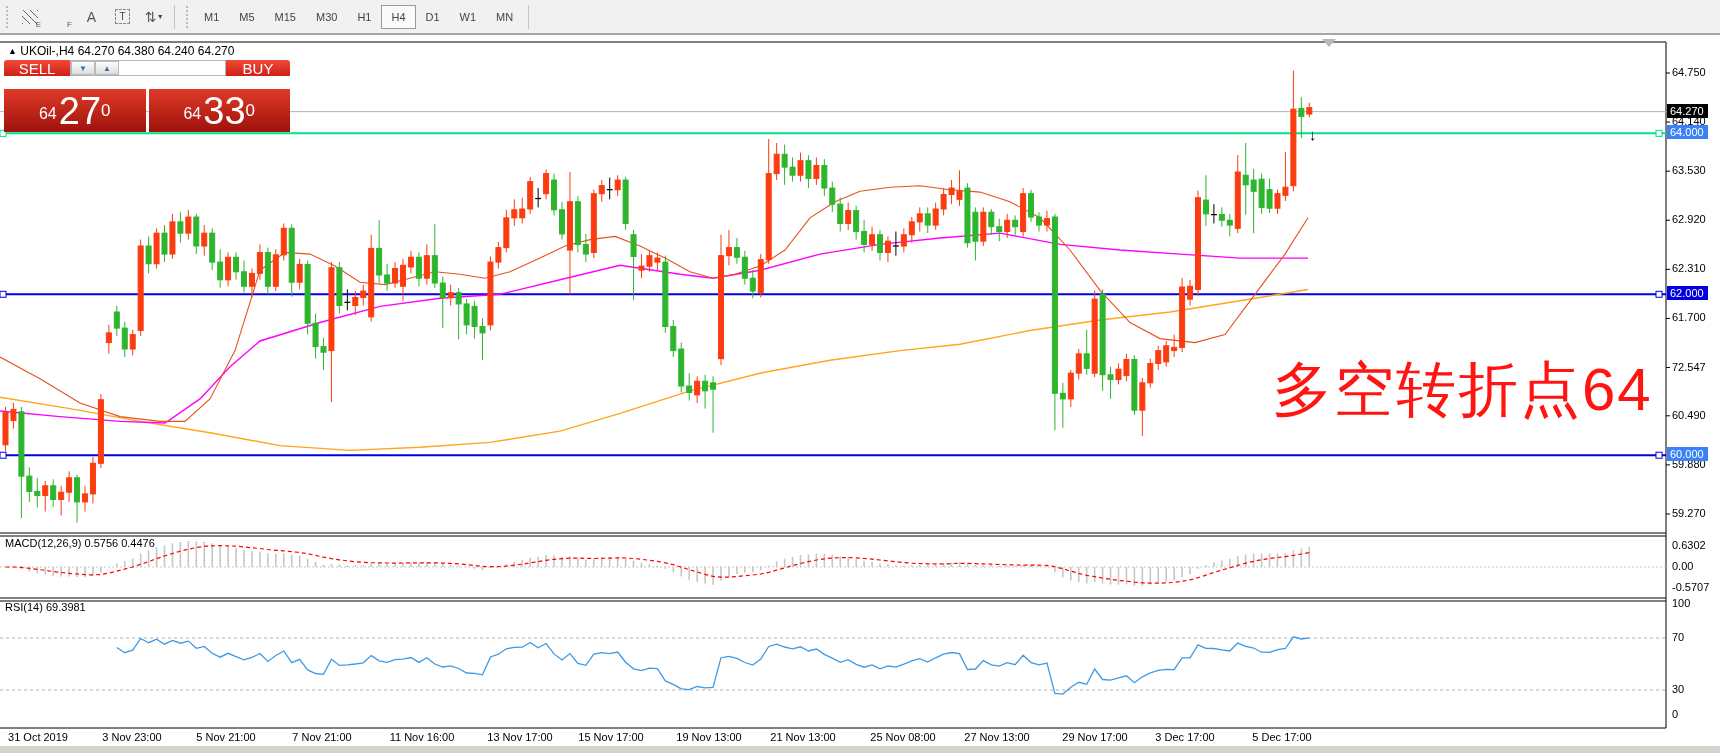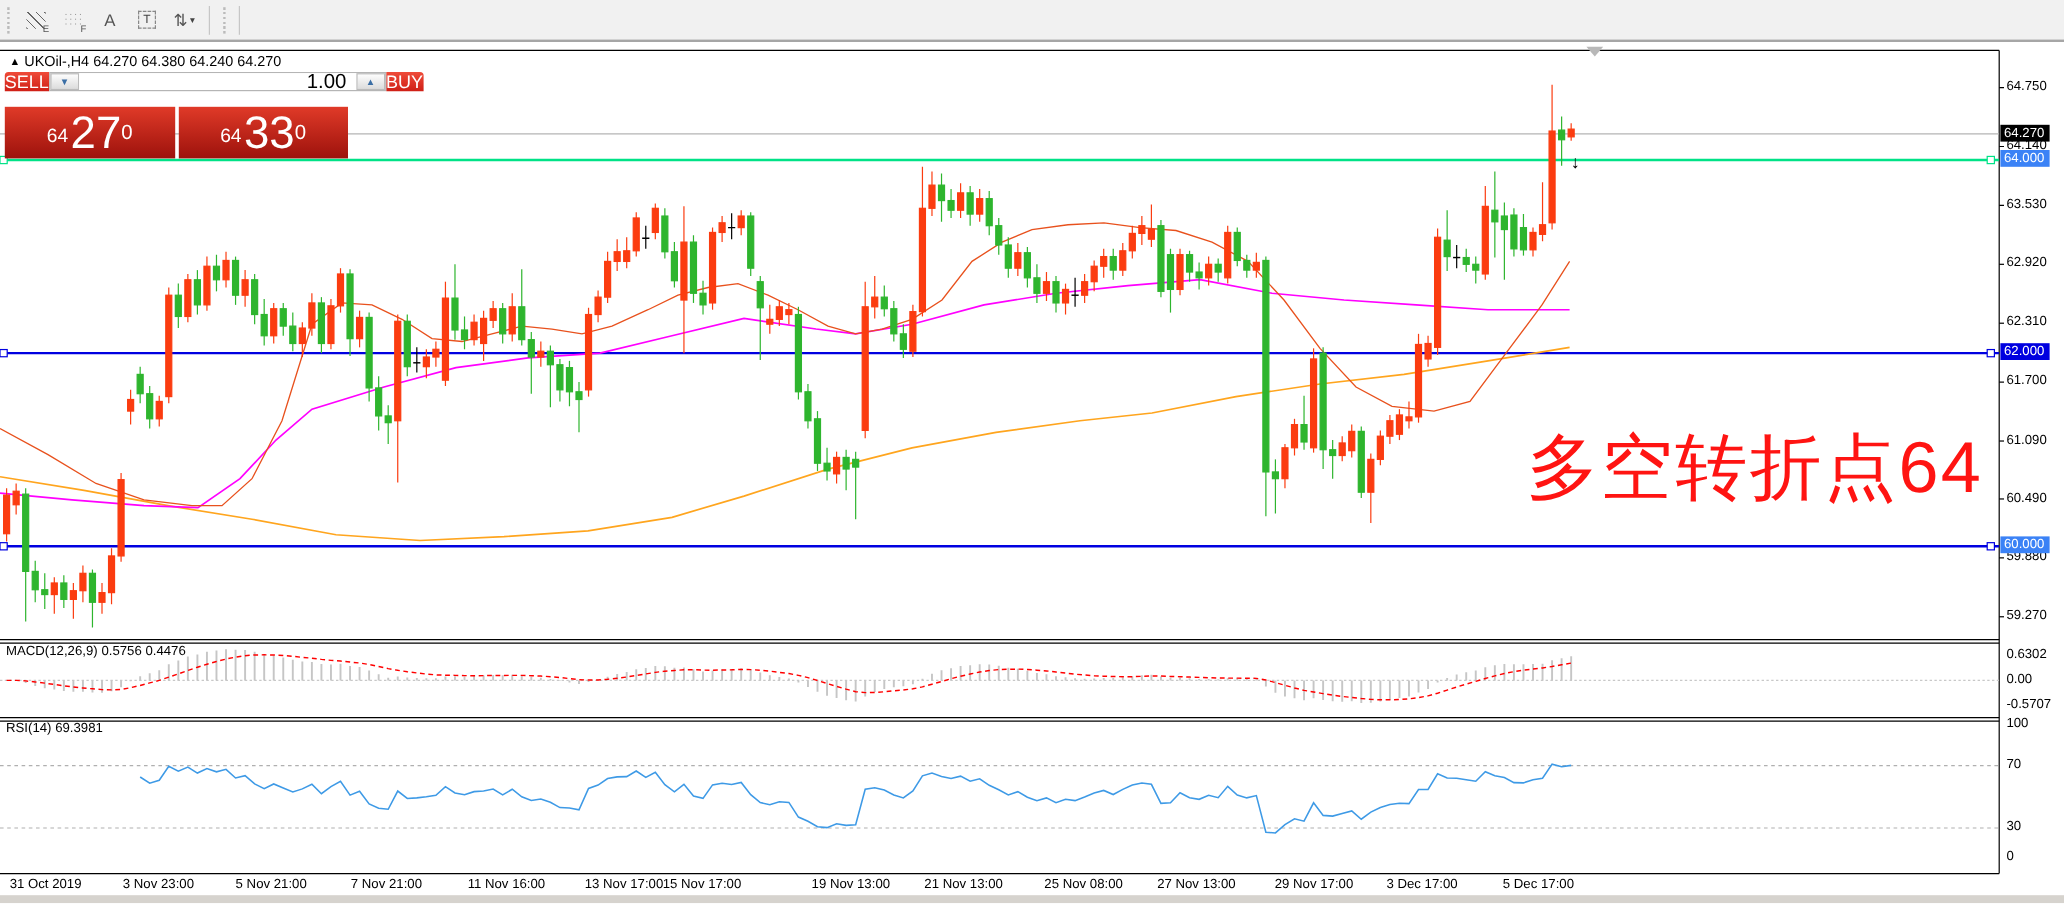--- a/index.html
+++ b/index.html
@@ -63,20 +63,31 @@
         <div class="tb-icon">
           <div class="tbox">T</div>
         </div>
         <div class="tb-icon">
           <span>⇅</span>
           <span class="caret">▾</span>
         </div>
       </div>
     <div class="tb-sep"></div>
     <div class="grip"></div>
+    <div id="tf-group" style="display: flex;">
+        <div class="tf-btn">M1</div>
+        <div class="tf-btn">M5</div>
+        <div class="tf-btn">M15</div>
+        <div class="tf-btn">M30</div>
+        <div class="tf-btn">H1</div>
+        <div class="tf-btn active">H4</div>
+        <div class="tf-btn">D1</div>
+        <div class="tf-btn">W1</div>
+        <div class="tf-btn">MN</div>
+      </div>
     <div class="tb-sep"></div>
   </div>
 
   <div id="chart-area">
     <svg id="chart-svg" width="1720" height="718">
         <defs>
           <clipPath id="cpMain">
             <rect x="0" y="7" width="1666" height="491"></rect>
           </clipPath>
           <clipPath id="cpMacd">
@@ -631,21 +642,20 @@
       <span class="tri">▲</span>
       <span>UKOil-,H4</span>
       <span>64.270 64.380 64.240 64.270</span>
     </div>
 
     <div id="trade-panel">
       <div id="tp-top">
         <div id="sell-btn" class="tp-btn">SELL</div>
         <div id="vol-wrap">
           <div class="spin-btn">▼</div>
-          <input id="vol-input" value="1.00" style="">
           <div class="spin-btn">▲</div>
         </div>
         <div id="buy-btn" class="tp-btn">BUY</div>
       </div>
       <div id="tp-bottom">
         <div class="price-box">
           <span class="pb-small">64</span>
           <span class="pb-big">27</span>
           <span class="pb-sup">0</span>
         </div>
@@ -666,42 +676,42 @@
       <span>RSI(14)</span>&nbsp;<span>69.3981</span>
     </div>
 
     <div id="labels-layer">
         <div class="axis-label" style="top: 31px;">64.750</div>
         <div class="axis-label" style="top: 80.0867px;">64.140</div>
         <div class="axis-label" style="top: 129.173px;">63.530</div>
         <div class="axis-label" style="top: 178.26px;">62.920</div>
         <div class="axis-label" style="top: 227.347px;">62.310</div>
         <div class="axis-label" style="top: 276.433px;">61.700</div>
-        <div class="axis-label" style="top: 325.52px;">61.090</div>
+        <div class="axis-label" style="top: 325.52px;">72.547</div>
         <div class="axis-label" style="top: 373.802px;">60.490</div>
         <div class="axis-label" style="top: 422.889px;">59.880</div>
         <div class="axis-label" style="top: 471.976px;">59.270</div>
         <div class="axis-box" style="top: 68.6256px; background: rgb(0, 0, 0);">64.270</div>
         <div class="axis-box" style="top: 90.3525px; background: #3b82f6;">64.000</div>
         <div class="axis-box" style="top: 251.292px; background: rgb(0, 0, 224);">62.000</div>
         <div class="axis-box" style="top: 412.233px; background: #3b82f6;">60.000</div>
         <div class="axis-label" style="top: 504px;">0.6302</div>
         <div class="axis-label" style="top: 525px;">0.00</div>
         <div class="axis-label" style="top: 546px;">-0.5707</div>
         <div class="axis-label" style="top: 562px;">100</div>
         <div class="axis-label" style="top: 596px;">70</div>
         <div class="axis-label" style="top: 648px;">30</div>
         <div class="axis-label" style="top: 673px;">0</div>
         <div class="date-label" style="left: 38px; top: 696px;">31 Oct 2019</div>
         <div class="date-label" style="left: 132px; top: 696px;">3 Nov 23:00</div>
         <div class="date-label" style="left: 226px; top: 696px;">5 Nov 21:00</div>
         <div class="date-label" style="left: 322px; top: 696px;">7 Nov 21:00</div>
         <div class="date-label" style="left: 422px; top: 696px;">11 Nov 16:00</div>
         <div class="date-label" style="left: 520px; top: 696px;">13 Nov 17:00</div>
-        <div class="date-label" style="left: 585px; top: 696px;">15 Nov 17:00</div>
+        <div class="date-label" style="left: 611px; top: 696px;">15 Nov 17:00</div>
         <div class="date-label" style="left: 709px; top: 696px;">19 Nov 13:00</div>
         <div class="date-label" style="left: 803px; top: 696px;">21 Nov 13:00</div>
         <div class="date-label" style="left: 903px; top: 696px;">25 Nov 08:00</div>
         <div class="date-label" style="left: 997px; top: 696px;">27 Nov 13:00</div>
         <div class="date-label" style="left: 1095px; top: 696px;">29 Nov 17:00</div>
         <div class="date-label" style="left: 1185px; top: 696px;">3 Dec 17:00</div>
         <div class="date-label" style="left: 1282px; top: 696px;">5 Dec 17:00</div>
       </div>
   </div>
 </div>

